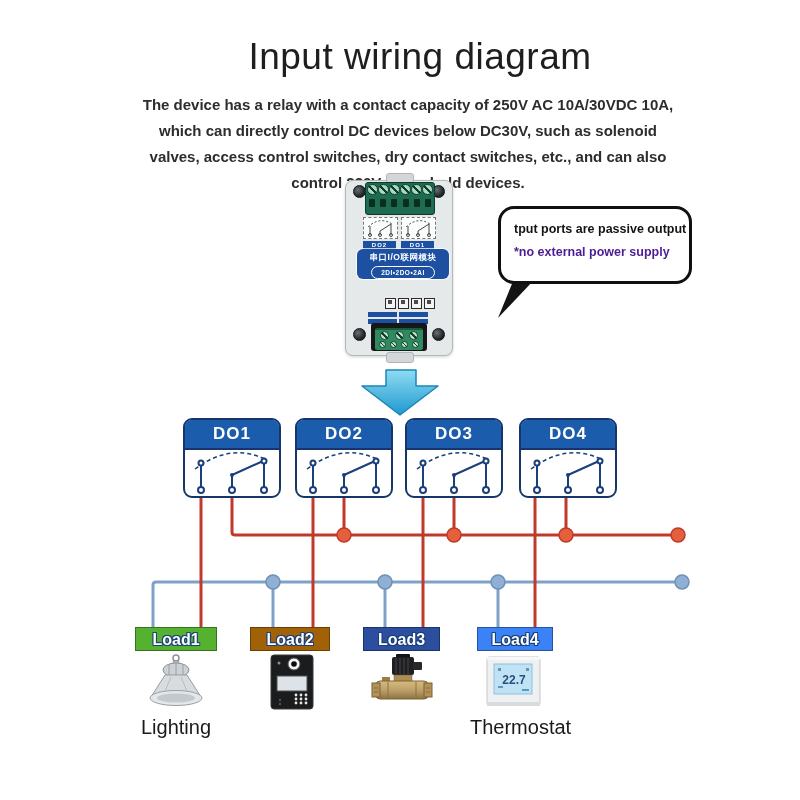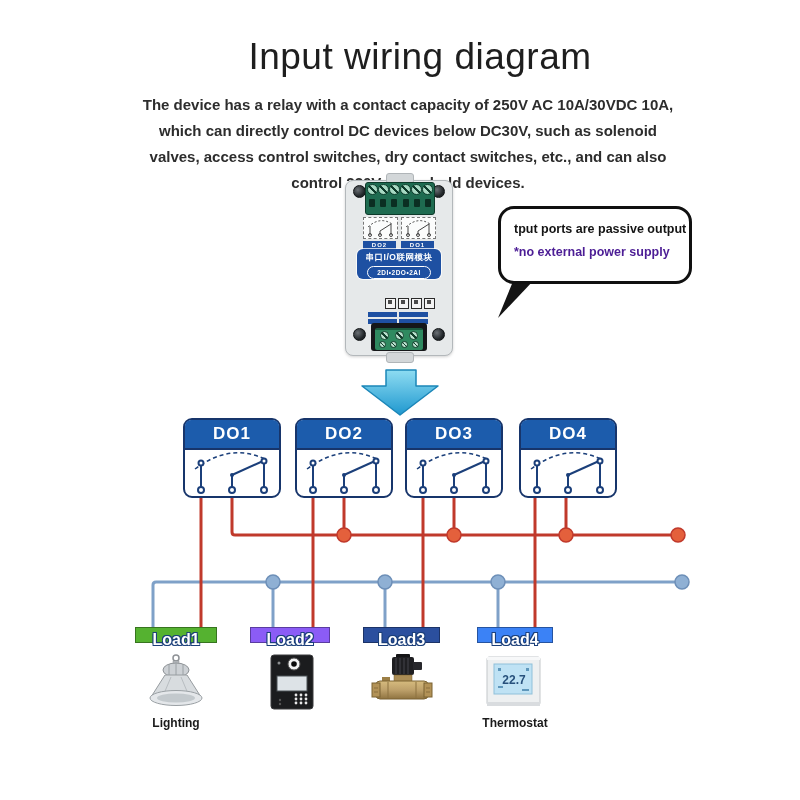--- a/index.html
+++ b/index.html
@@ -30,21 +30,21 @@
         background-image:linear-gradient(45deg,transparent 42%,#0e3b2b 42%,#0e3b2b 58%,transparent 58%);}
   .term-top .nrow{display:flex;justify-content:space-between;padding:3px 3px 0 3px;}
   .term-top .notch{width:6px;height:8px;background:#0b2e22;border-radius:1px;}
   .rprint{position:absolute;top:36px;width:33px;height:20px;border:1px dashed #777;
           background:#fbfcfc;}
   .rprint.p1{left:17px;} .rprint.p2{left:55px;}
   .pstrip{position:absolute;top:60px;width:33px;height:8px;background:var(--device_label_bg);
           color:#fff;font-size:6px;font-weight:700;text-align:center;line-height:8px;
           letter-spacing:1px;}
   .pstrip.p1{left:17px;} .pstrip.p2{left:55px;}
-  .main-label{position:absolute;left:11px;top:68px;width:84px;height:30px;
+  .main-label{position:absolute;left:11px;top:68px;width:92px;height:30px;
           background:var(--device_label_bg);border-radius:6px;
           box-shadow:0 0 0 1px rgba(255,255,255,.75);}
   .main-label .cn{margin-top:3px;text-align:center;color:#fff;font-size:8.5px;
           font-weight:700;letter-spacing:.5px;white-space:nowrap;overflow:hidden;}
   .main-label .oval{margin:2px auto 0 auto;width:62px;height:11px;border:1px solid #fff;
           border-radius:7px;color:#fff;font-size:6.5px;font-weight:700;text-align:center;
           line-height:11px;letter-spacing:.5px;}
   .dips{position:absolute;left:39px;top:117px;display:flex;gap:2px;}
   .dip{width:9px;height:9px;background:#f4f4f4;border:1px solid #2a2a2a;position:relative;}
   .dip:after{content:"";position:absolute;left:2px;top:1px;width:4px;height:4px;background:#4a4a4a;}
@@ -78,28 +78,28 @@
   .relay-box svg{display:block;margin:0 auto;}
 
   
   .wiring{position:absolute;left:0;top:0;z-index:1;pointer-events:none;}
   .wire-red{stroke:var(--wire_live);stroke-width:3;fill:none;}
   .wire-blue{stroke:var(--wire_neutral);stroke-width:3;fill:none;}
   .dot-red{fill:var(--wire_live_dot);stroke:var(--wire_live);stroke-width:1.5;}
   .dot-blue{fill:var(--wire_neutral_dot);stroke:#6d8fb8;stroke-width:1.5;}
 
   
-  .load{position:absolute;top:627px;height:16px;z-index:3;color:#fff;font-size:16px;
+  .load{position:absolute;top:627px;height:24px;z-index:3;color:#fff;font-size:16px;
         font-weight:800;text-align:center;line-height:24px;border:1px solid rgba(0,0,0,.35);
         box-sizing:border-box;
         text-shadow:-1px -1px 0 #1b3f7a,1px -1px 0 #1b3f7a,-1px 1px 0 #1b3f7a,1px 1px 0 #1b3f7a;}
 
   
   .appliance{position:absolute;z-index:2;}
-  .app-label{position:absolute;top:716px;font-size:12px;font-weight:700;color:#1a1a1a;
+  .app-label{position:absolute;top:716px;font-size:20px;font-weight:400;color:#1a1a1a;
              text-align:center;z-index:2;}
 </style>
 </head>
 <body>
 
 <div id="canvas">
 
   <div class="title">Input wiring diagram</div>
   <div class="desc">The device has a relay with a contact capacity of 250V AC 10A/30VDC 10A, which can directly control DC devices below DC30V, such as solenoid valves, access control switches, dry contact switches, etc., and can also control 220V household devices.</div>
 
@@ -294,21 +294,21 @@
       <circle cx="47" cy="25" r="2" fill="#1b3f7a"></circle>
       <line x1="79" y1="37" x2="79" y2="13" stroke="#1b3f7a" stroke-width="2"></line>
       <circle cx="79" cy="11" r="2.5" fill="#fff" stroke="#1b3f7a" stroke-width="2"></circle>
       <circle cx="16" cy="40" r="3" fill="#fff" stroke="#1b3f7a" stroke-width="2"></circle>
       <circle cx="47" cy="40" r="3" fill="#fff" stroke="#1b3f7a" stroke-width="2"></circle>
       <circle cx="79" cy="40" r="3" fill="#fff" stroke="#1b3f7a" stroke-width="2"></circle>
     </svg>
   </div>
 
   <div class="load" style="left: 135px; width: 82px; background: rgb(85, 178, 48);">Load1</div>
-  <div class="load" style="left: 250px; width: 80px; background: #8b5cf6;">Load2</div>
+  <div class="load" style="left: 250px; width: 80px; background: #a16207;">Load2</div>
   <div class="load" style="left: 363px; width: 77px; background: rgb(43, 79, 158);">Load3</div>
   <div class="load" style="left: 477px; width: 76px; background: #3b82f6;">Load4</div>
 
   <svg class="appliance" style="left:141px;top:653px;" width="70" height="60" viewBox="0 0 70 60">
     <circle cx="35" cy="5" r="3" fill="none" stroke="#8e9296" stroke-width="1.5"></circle>
     <rect x="32" y="8" width="6" height="5" fill="#b9bdc1" stroke="#8e9296" stroke-width="0.5"></rect>
     <ellipse cx="35" cy="17" rx="13" ry="7" fill="#cdd1d5" stroke="#8e9296"></ellipse>
     <line x1="28" y1="11" x2="28" y2="22" stroke="#9aa0a4"></line>
       <line x1="35" y1="10" x2="35" y2="23" stroke="#9aa0a4"></line>
       <line x1="42" y1="11" x2="42" y2="22" stroke="#9aa0a4"></line>

